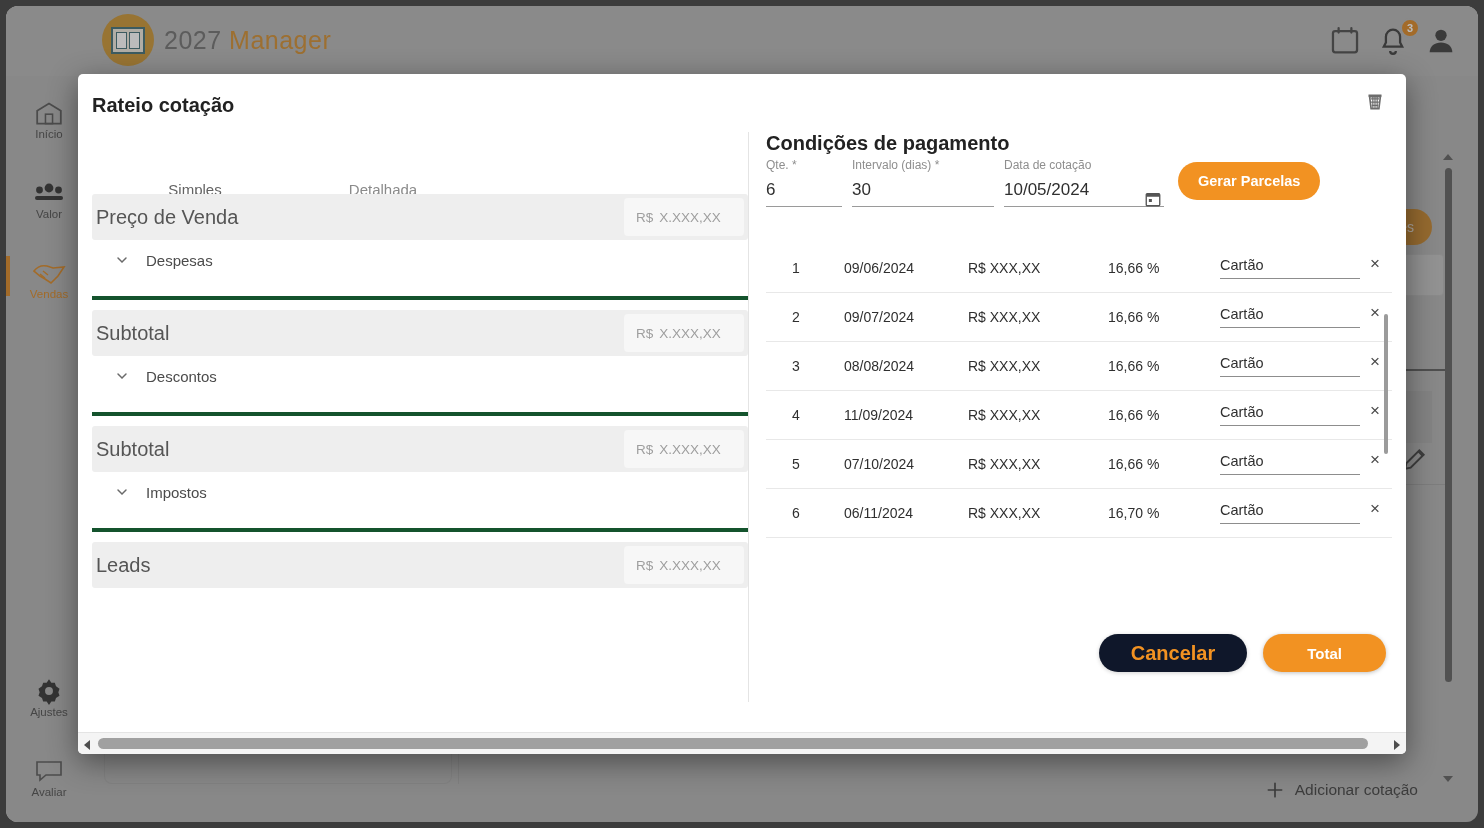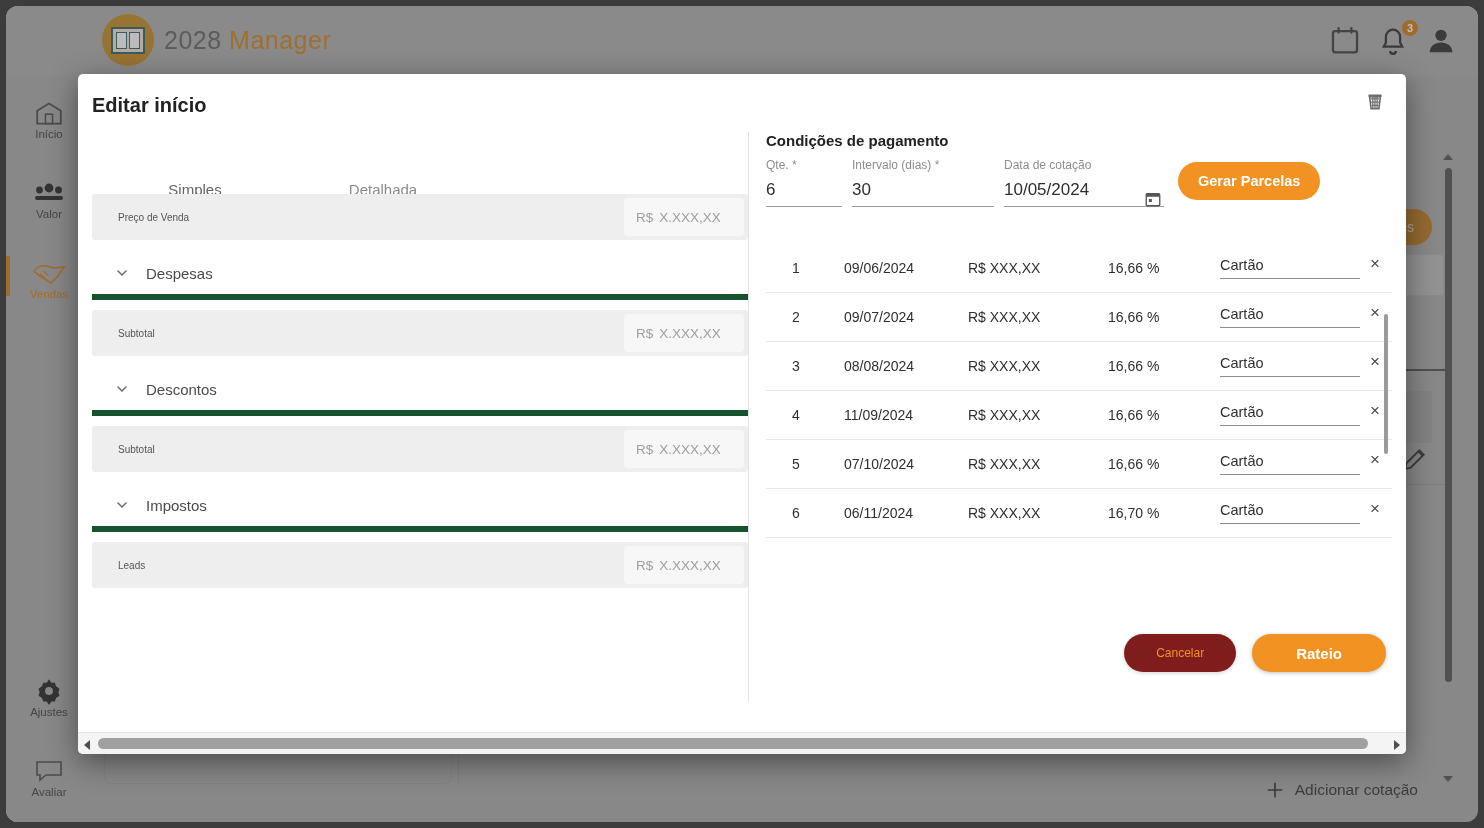--- a/index.html
+++ b/index.html
@@ -112,35 +112,35 @@
   .tab { position:absolute; top:6px; font-size:15px; color:#8a8a8a; padding-bottom:14px; }
   .tab.active { color:#636363; border-bottom:3px solid #707070; }
   #tab-simples { left:44px; width:118px; text-align:center; }
   #tab-detalhada { left:232px; width:118px; text-align:center; }
 
   
   .row-grey {
     position:absolute; left:0; width:656px; height:46px; background:#eeeeee;
     border-radius:3px; display:flex; align-items:center;
   }
-  .row-grey .lbl { margin-left:26px; font-size:10px; color:#555; }
+  .row-grey .lbl { margin-left:4px; font-size:20px; color:#555; }
   .money-box {
     position:absolute; right:4px; top:4px; width:120px; height:38px;
     background:#f7f7f7; border-radius:4px; display:flex; align-items:center; gap:6px;
     padding-left:12px; font-size:13.5px; color:#9e9e9e;
   }
   .row-section {
     position:absolute; left:0; width:656px; height:48px;
-    border-bottom:6px solid #14532d; display:flex; align-items:center; gap:16px;
+    border-bottom:4px solid #14532d; display:flex; gap:16px;
   }
   .row-section .lbl { font-size:15px; color:#4b4b4b; }
   .chev { margin-left:22px; color:#6a6a6a; display:flex; }
 
   
-  #cond-title { position:absolute; left:0; top:0; font-size:15px; font-weight:bold; color:#222; }
+  #cond-title { position:absolute; left:0; top:0; font-size:20px; font-weight:bold; color:#222; }
   .field { position:absolute; top:26px; }
   .field .flabel { font-size:12px; color:#8e8e8e; white-space:nowrap; }
   .field .fvalue { font-size:17px; color:#2f2f2f; padding-top:8px; }
   .field .fline { height:1px; background:#9a9a9a; margin-top:6px; }
   #f-qte { left:0; width:76px; }
   #f-int { left:86px; width:142px; }
   #f-data { left:238px; width:160px; }
   #cal-small { position:absolute; right:2px; top:32px; color:#555; }
   #gerar-parcelas {
     position:absolute; left:412px; top:30px; height:38px; padding:0 20px;
@@ -162,22 +162,22 @@
     position:relative; width:140px; padding-bottom:5px; border-bottom:1px solid #8d8d8d;
     display:flex; align-items:center; font-size:14.5px; color:#2f2f2f;
   }
   .rm { position:absolute; left:150px; top:-3px; color:#4a4a4a; font-size:17px; cursor:pointer; }
   .trow .c-forma { display:flex; align-items:center; }
   #thead .c-forma { display:block; }
 
   
   #modal-footer { position:absolute; right:20px; bottom:82px; display:flex; gap:16px; }
   #btn-cancelar {
-    height:38px; padding:0 32px; border-radius:19px; background:#7f1d1d; border:none;
-    color:#f29222; font-size:12px; font-weight:normal; box-shadow:0 1px 4px rgba(0,0,0,.18); cursor:pointer;
+    height:38px; padding:0 32px; border-radius:19px; background:#0f172a; border:none;
+    color:#f29222; font-size:20px; font-weight:bold; box-shadow:0 1px 4px rgba(0,0,0,.18); cursor:pointer;
   }
   #btn-gerar {
     height:38px; padding:0 44px; border-radius:19px; background:#f29222; border:none;
     color:#fff; font-size:15px; font-weight:bold; box-shadow:0 1px 4px rgba(0,0,0,.25); cursor:pointer;
   }
 
   
   #hscroll { position:absolute; left:0; bottom:0; width:100%; height:22px; background:#f4f4f4; border-top:1px solid #e4e4e4; }
   #hscroll .lft { position:absolute; left:6px; top:7px; width:0;height:0; border-top:5px solid transparent; border-bottom:5px solid transparent; border-right:6px solid #4e4e4e; }
   #hscroll .rgt { position:absolute; right:6px; top:7px; width:0;height:0; border-top:5px solid transparent; border-bottom:5px solid transparent; border-left:6px solid #4e4e4e; }
@@ -195,21 +195,21 @@
 
     <div id="app-topbar">
       <div id="brand">
         <div id="brand-circle">
           <div id="brand-glyph">
               <i></i>
               <i></i>
             </div>
         </div>
         <div id="brand-text">
-          <span class="n">2028</span>
+          <span class="n">2027</span>
           <span class="m">Manager</span>
         </div>
       </div>
 
 
       <div class="topicon" id="cal-icon">
         <svg width="34" height="34" viewBox="0 0 24 24">
             <rect x="3.5" y="5" width="17" height="15" rx="1.6" fill="none" stroke="#4a4a4a" stroke-width="1.6"></rect>
             <path d="M7.5 3v3M16.5 3v3" stroke="#4a4a4a" stroke-width="1.6" stroke-linecap="round"></path>
           </svg>
@@ -315,21 +315,21 @@
       <div class="up"></div>
       <div class="thumb"></div>
       <div class="down"></div>
     </div>
 
     <div id="scrim"></div>
   </div>
 </div>
 
 <div id="modal">
-  <div id="modal-title">Editar início</div>
+  <div id="modal-title">Rateio cotação</div>
   <div id="trash-btn">
     <svg width="26" height="26" viewBox="0 0 24 24">
       <rect x="6" y="6" width="12" height="2" fill="#6d6d6d"></rect>
       <path d="M7 8h10l-1.4 11H8.4z" fill="none" stroke="#6d6d6d" stroke-width="1.5"></path>
       <path d="M8 10h8M8.4 13h7.2M9 16h6" stroke="#6d6d6d" stroke-width="1.2"></path>
       <path d="M10 8v11M12 8v11M14 8v11" stroke="#6d6d6d" stroke-width="1.1"></path>
     </svg>
   </div>
 
   <div id="modal-body">
@@ -502,21 +502,21 @@
       </div>
 
       <div id="rv-scroll">
         <div class="thumb"></div>
       </div>
     </div>
   </div>
 
   <div id="modal-footer">
     <button id="btn-cancelar">Cancelar</button>
-    <button id="btn-gerar">Rateio</button>
+    <button id="btn-gerar">Total</button>
   </div>
 
   <div id="hscroll">
     <div class="lft"></div>
     <div class="thumb"></div>
     <div class="rgt"></div>
   </div>
 </div>
 
 </body></html>

